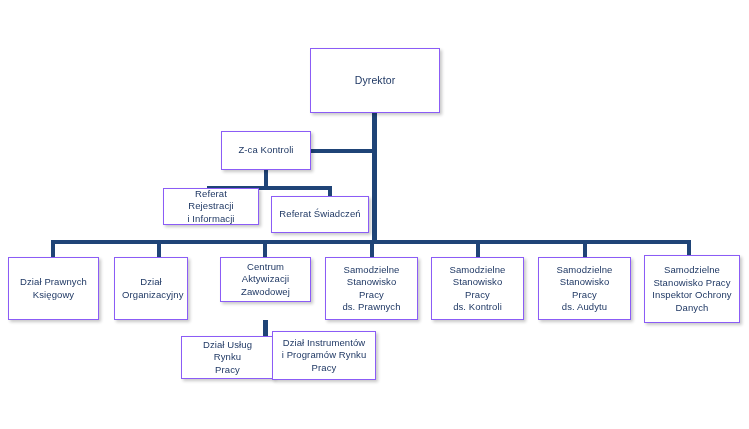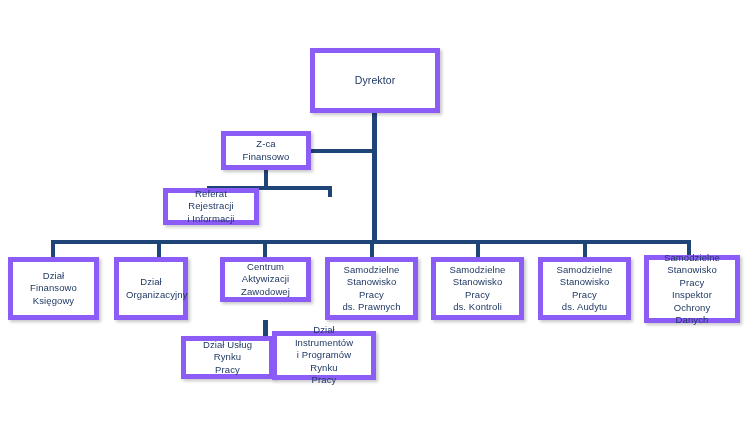--- a/index.html
+++ b/index.html
@@ -14,21 +14,21 @@
     position: relative;
     width: 749px;
     height: 429px;
     background: #ffffff;
     overflow: hidden;
   }
   .node {
     position: absolute;
     box-sizing: border-box;
     background: #ffffff;
-    border: 5px solid #8b5cf6;
+    border: 1px solid #8b5cf6;
     box-shadow: 2px 2px 3px rgba(0,0,0,0.22);
     display: flex;
     align-items: center;
     justify-content: center;
     text-align: center;
     color: #1f3864;
     font-size: 9.5px;
     line-height: 12.5px;
     letter-spacing: 0.1px;
     padding: 2px 7px;
@@ -75,31 +75,34 @@
 
   <div class="conn" style="left:263px; top:320px; width:5px; height:39px;"></div>
 
   <div class="conn" style="left:252px; top:355px; width:28px; height:5px;"></div>
 
   <div class="node node-dyrektor" style="left:310px; top:48px; width:130px; height:65px;">
     <span class="label">Dyrektor</span>
   </div>
 
   <div class="node node-zca" style="left:221px; top:131px; width:90px; height:39px;">
-    <span class="label">Z-ca Finansowo</span>
+    <span class="label">Z-ca Kontroli</span>
   </div>
 
   <div class="node" style="left:163px; top:188px; width:96px; height:37px;">
     <span class="label">Referat Rejestracji
 i Informacji</span>
   </div>
 
+  <div class="node" style="left:271px; top:196px; width:98px; height:37px;">
+    <span class="label">Referat Świadczeń</span>
+  </div>
 
   <div class="node" style="left:8px; top:257px; width:91px; height:63px;">
-    <span class="label">Dział Finansowo
+    <span class="label">Dział Prawnych
 Księgowy</span>
   </div>
 
   <div class="node" style="left:114px; top:257px; width:74px; height:63px;">
     <span class="label">Dział
 Organizacyjny</span>
   </div>
 
   <div class="node" style="left:220px; top:257px; width:91px; height:45px;">
     <span class="label">Centrum

